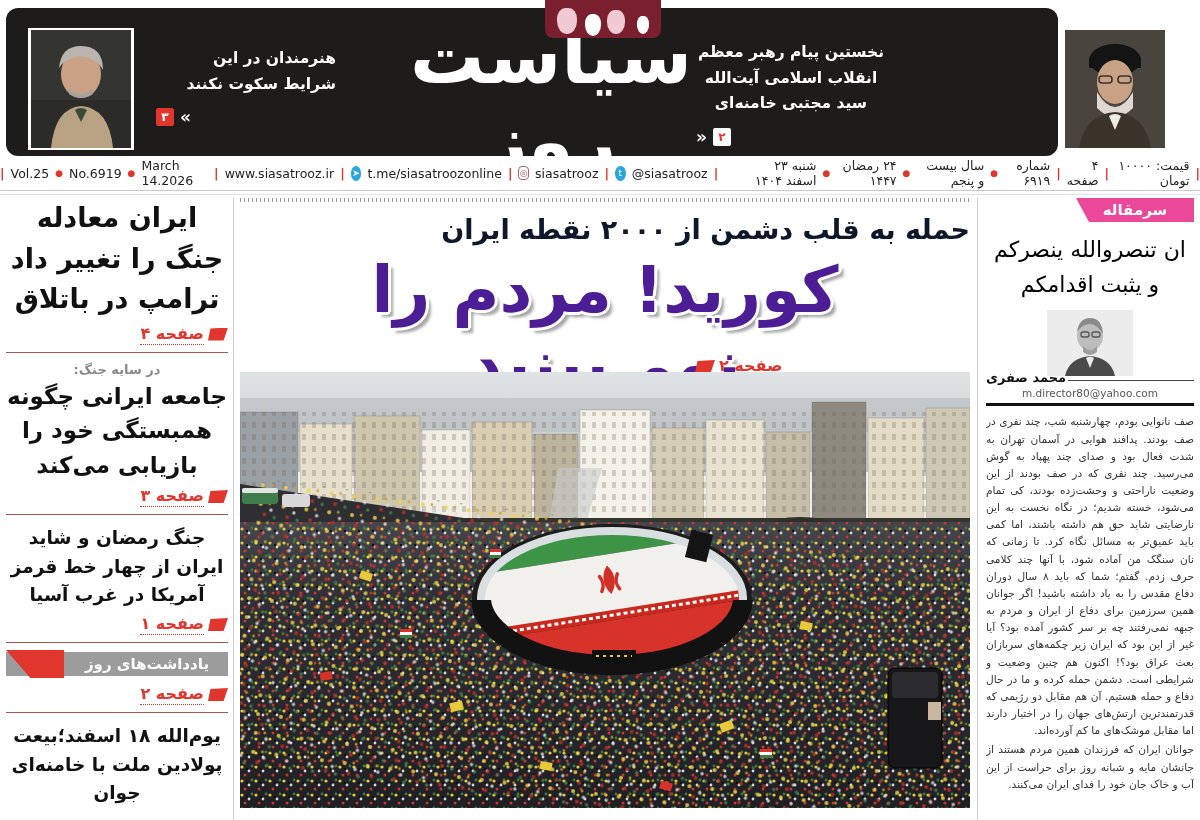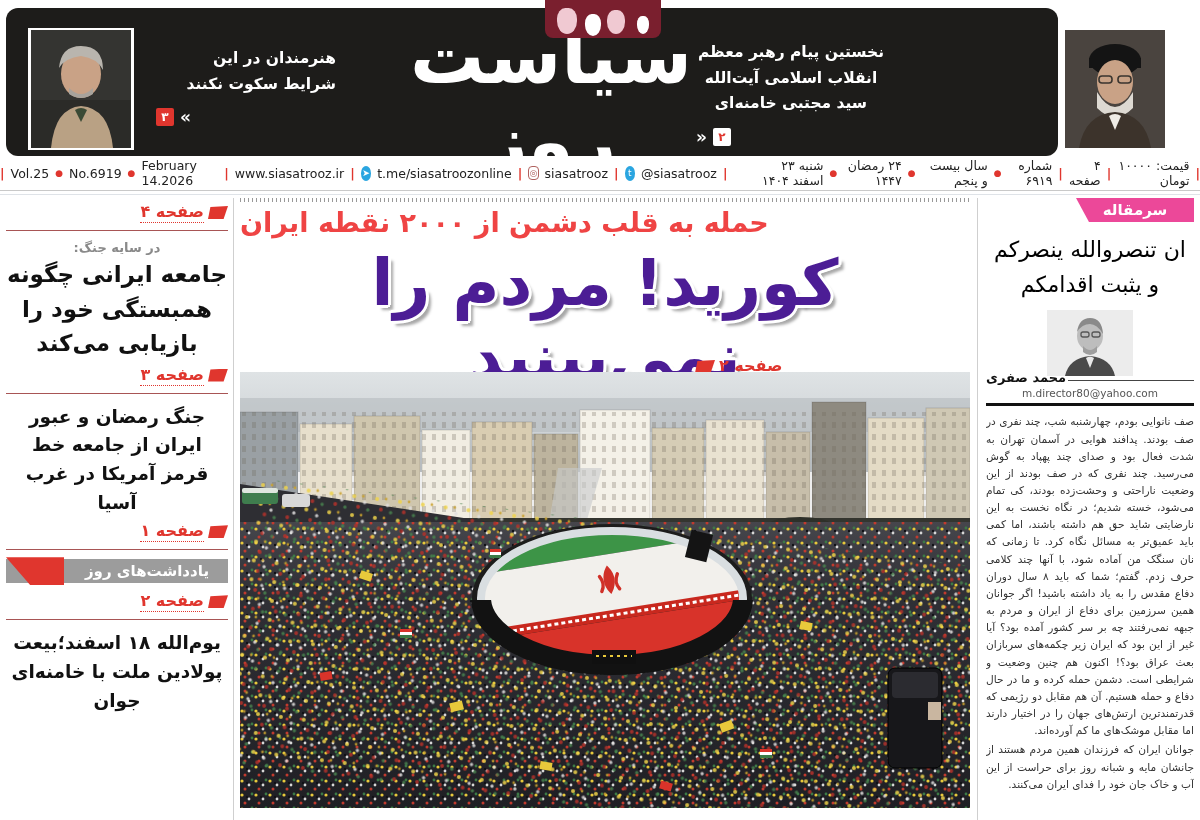--- a/index.html
+++ b/index.html
@@ -52,21 +52,21 @@
   .pmark-text{color:#e0362e;font-size:16px;font-weight:bold;border-bottom:1px dotted #e0362e;padding-bottom:1px;}
   .ldiv{border-top:1px solid #a85555;margin:7px 0 9px 0;}
   .notes-tag{position:relative;background:#9c9c9c;color:#fff;font-weight:bold;font-size:15px;
              height:24px;line-height:24px;text-align:center;margin:4px 0 8px 0;padding-left:60px;}
   .notes-tag .rib{position:absolute;left:0;top:-2px;width:58px;height:28px;background:#e0362e;
                   clip-path:polygon(0 0,100% 0,100% 100%,42% 100%);}
 
   
   .center{left:240px;top:198px;width:730px;}
   .dotrule{height:4px;background:repeating-linear-gradient(90deg,#999 0 1px,transparent 1px 4px);}
-  .lead-kicker{margin-top:5px;text-align:left;font-size:27px;font-weight:bold;color:#ef4444;direction:rtl;}
+  .lead-kicker{margin-top:12px;text-align:right;font-size:27px;font-weight:bold;color:#0f172a;direction:rtl;}
   .lead-headline{margin-top:8px;text-align:center;font-size:64px;font-weight:bold;color:#4c1d95;direction:rtl;
     text-shadow:-2px -2px 0 #fff,2px -2px 0 #fff,-2px 2px 0 #fff,2px 2px 0 #fff,0 3px 0 #fff,0 -3px 0 #fff,
                 3px 0 0 #fff,-3px 0 0 #fff,5px 5px 3px rgba(0,0,0,.35);}
   .photo-mark{position:absolute;left:455px;top:158px;display:flex;align-items:center;gap:4px;}
   .photo-wrap{position:absolute;left:0;top:174px;width:730px;height:436px;overflow:hidden;}
 
   
   .rightcol{left:986px;top:198px;width:208px;height:622px;direction:rtl;overflow:hidden;}
   .ed-tag{background:#ec4899;color:#fff;font-weight:bold;font-size:15px;width:118px;height:24px;
           line-height:24px;text-align:center;clip-path:polygon(0 0,100% 0,100% 100%,11% 100%);}
@@ -137,21 +137,21 @@
   <i style="left:62px;top:10px;width:18px;height:24px;"></i>
   <i style="left:92px;top:16px;width:12px;height:18px;background:#fff;"></i>
 </div>
 
 <div class="abs infobar">
   <span class="rbar">|</span>
   <span>Vol.25</span>
   <span class="rdot">●</span>
   <span>No.6919</span>
   <span class="rdot">●</span>
-  <span>February 14.2026</span>
+  <span>March 14.2026</span>
   <span class="rbar">|</span>
   <span>www.siasatrooz.ir</span>
   <span class="rbar">|</span>
   <span class="soc tg">➤</span>
   <span>t.me/siasatroozonline</span>
   <span class="rbar">|</span>
   <span class="soc ig">◎</span>
   <span>siasatrooz</span>
   <span class="rbar">|</span>
   <span class="soc tw">t</span>
@@ -172,39 +172,40 @@
   <span class="rbar">|</span>
 </div>
 <div class="abs hairline2"></div>
 
 <div class="abs vdiv" style="left:233px;"></div>
 <div class="abs vdiv" style="left:977px;"></div>
 
 <div class="abs leftcol">
 
   <div>
+    <div class="li-head-xl">ایران معادله جنگ را تغییر داد ترامپ در باتلاق</div>
     <div class="pmark">
       <span class="pmark-tri"></span>
       <span class="pmark-text">صفحه ۴</span>
     </div>
   </div>
   <div class="ldiv"></div>
 
   <div>
     <div class="li-kicker">در سایه جنگ:</div>
     <div class="li-head-lg">جامعه ایرانی چگونه همبستگی خود را بازیابی می‌کند</div>
     <div class="pmark">
       <span class="pmark-tri"></span>
       <span class="pmark-text">صفحه ۳</span>
     </div>
   </div>
   <div class="ldiv"></div>
 
   <div>
-    <div class="li-head-md">جنگ رمضان و عبور ایران از جامعه خط قرمز آمریکا در غرب آسیا</div>
+    <div class="li-head-md">جنگ رمضان و شاید ایران از چهار خط قرمز آمریکا در غرب آسیا</div>
     <div class="pmark">
       <span class="pmark-tri"></span>
       <span class="pmark-text">صفحه ۱</span>
     </div>
   </div>
   <div class="ldiv"></div>
 
   <div class="notes-tag">
     <span class="rib"></span>
     <span>یادداشت‌های روز</span>

